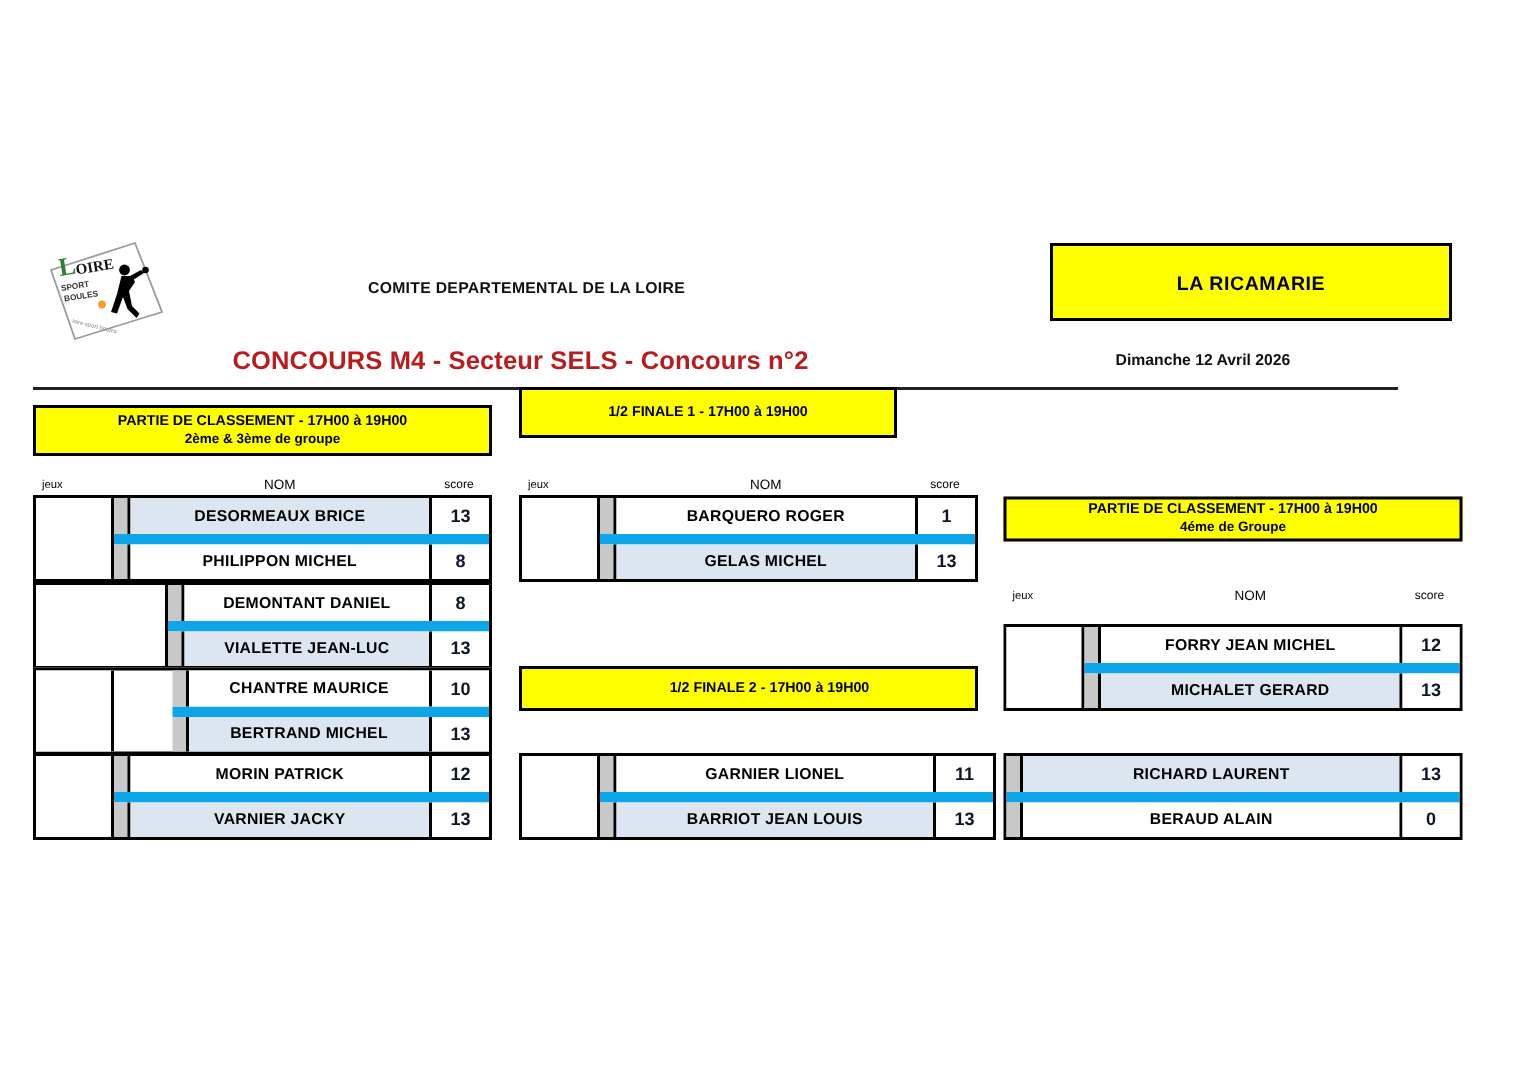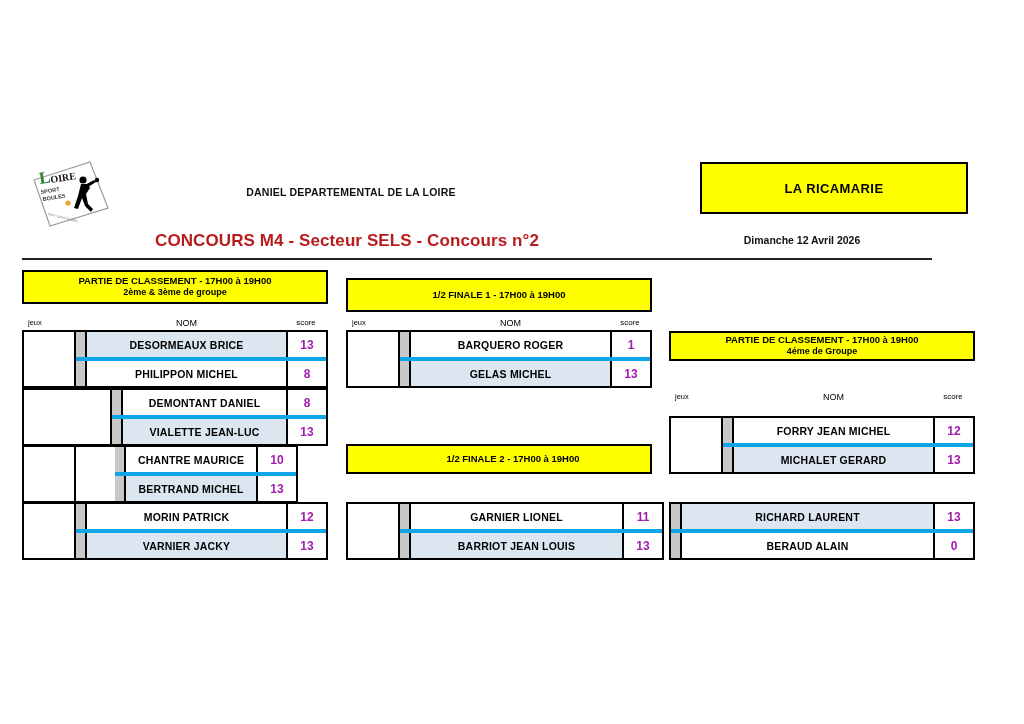--- a/index.html
+++ b/index.html
@@ -156,21 +156,21 @@
     flex: 1;
     display: flex;
     flex-direction: column;
   }
   .match .prow {
     flex: 1;
     display: flex;
     box-sizing: border-box;
   }
   .match .prow.top {
-    border-bottom: 4px solid #0ea5e9;
+    border-bottom: 7px solid #0ea5e9;
   }
   .match .gray-cell {
     width: 11px;
     background: #c8c8c8;
     border-right: 2px solid #000000;
     box-sizing: border-box;
   }
   .match .name-cell {
     flex: 1;
     display: flex;
@@ -185,21 +185,21 @@
   }
   .match .name-cell.hl { background: #dce6f1; }
   .match .name-cell.plain { background: #ffffff; }
   .match .score-cell {
     width: 38px;
     display: flex;
     align-items: center;
     justify-content: center;
     font-size: 12px;
     font-weight: bold;
-    color: #a21caf;
+    color: #0f172a;
     background: #ffffff;
     box-sizing: border-box;
   }
 </style>
 </head>
 <body>
 
 <div id="logo">
   <svg width="84" height="72" viewBox="0 0 84 72" xmlns="http://www.w3.org/2000/svg">
     <polygon points="6,22 62,4 80,50 22,68" fill="#ffffff" stroke="#9a9a9a" stroke-width="1.2"></polygon>
@@ -211,21 +211,21 @@
     <g fill="#000000">
       <circle cx="55" cy="22" r="3.6"></circle>
       <path d="M53 26 L50 38 L46 50 L50 51 L54 40 L57 48 L63 54 L65 51 L60 46 L58 36 L62 30 L60 26 Z"></path>
       <path d="M55 28 L66 22 L68 24 L57 31 Z"></path>
       <circle cx="69" cy="22" r="2.2"></circle>
     </g>
     <circle cx="40" cy="45" r="2.6" fill="#f0a030"></circle>
   </svg>
 </div>
 
-<div id="comite-title">DANIEL DEPARTEMENTAL DE LA LOIRE</div>
+<div id="comite-title">COMITE DEPARTEMENTAL DE LA LOIRE</div>
 
 <div id="city-box">
   <span class="city-label">LA RICAMARIE</span>
 </div>
 
 <div id="main-title">CONCOURS M4 - Secteur SELS - Concours n°2</div>
 
 <div id="date-label">Dimanche 12 Avril 2026</div>
 
 <div id="header-rule"></div>
@@ -263,21 +263,21 @@
           <div class="name-cell plain">DEMONTANT DANIEL</div>
           <div class="score-cell">8</div>
         </div>
         <div class="prow">
           <div class="gray-cell"></div>
           <div class="name-cell hl">VIALETTE JEAN-LUC</div>
           <div class="score-cell">13</div>
         </div>
       </div>
     </div>
-    <div class="match" style="left: 22px; top: 445px; width: 276px; height: 58px; gap: 39px;">
+    <div class="match" style="left: 22px; top: 445px; width: 306px; height: 58px; gap: 39px;">
       <div class="jeux-cell"></div>
       <div class="rows-wrap">
         <div class="prow top">
           <div class="gray-cell"></div>
           <div class="name-cell plain">CHANTRE MAURICE</div>
           <div class="score-cell">10</div>
         </div>
         <div class="prow">
           <div class="gray-cell"></div>
           <div class="name-cell hl">BERTRAND MICHEL</div>
@@ -293,21 +293,21 @@
           <div class="name-cell plain">MORIN PATRICK</div>
           <div class="score-cell">12</div>
         </div>
         <div class="prow">
           <div class="gray-cell"></div>
           <div class="name-cell hl">VARNIER JACKY</div>
           <div class="score-cell">13</div>
         </div>
       </div>
     </div>
-    <div class="banner" style="left: 346px; top: 278px; width: 306px; height: 34px;">
+    <div class="banner" style="left: 346px; top: 258px; width: 252px; height: 34px;">
       <div class="banner-line1">1/2 FINALE 1 - 17H00 à 19H00</div>
     </div>
     <div class="col-head" style="left: 346px; top: 318px; width: 306px;">
       <span class="ch-jeux">jeux</span>
       <span class="ch-nom" style="left: 63px; width: 203px;">NOM</span>
       <span class="ch-score" style="left: 264px; width: 40px;">score</span>
     </div>
     <div class="match" style="left: 346px; top: 330px; width: 306px; height: 58px;">
       <div class="jeux-cell"></div>
       <div class="rows-wrap">

